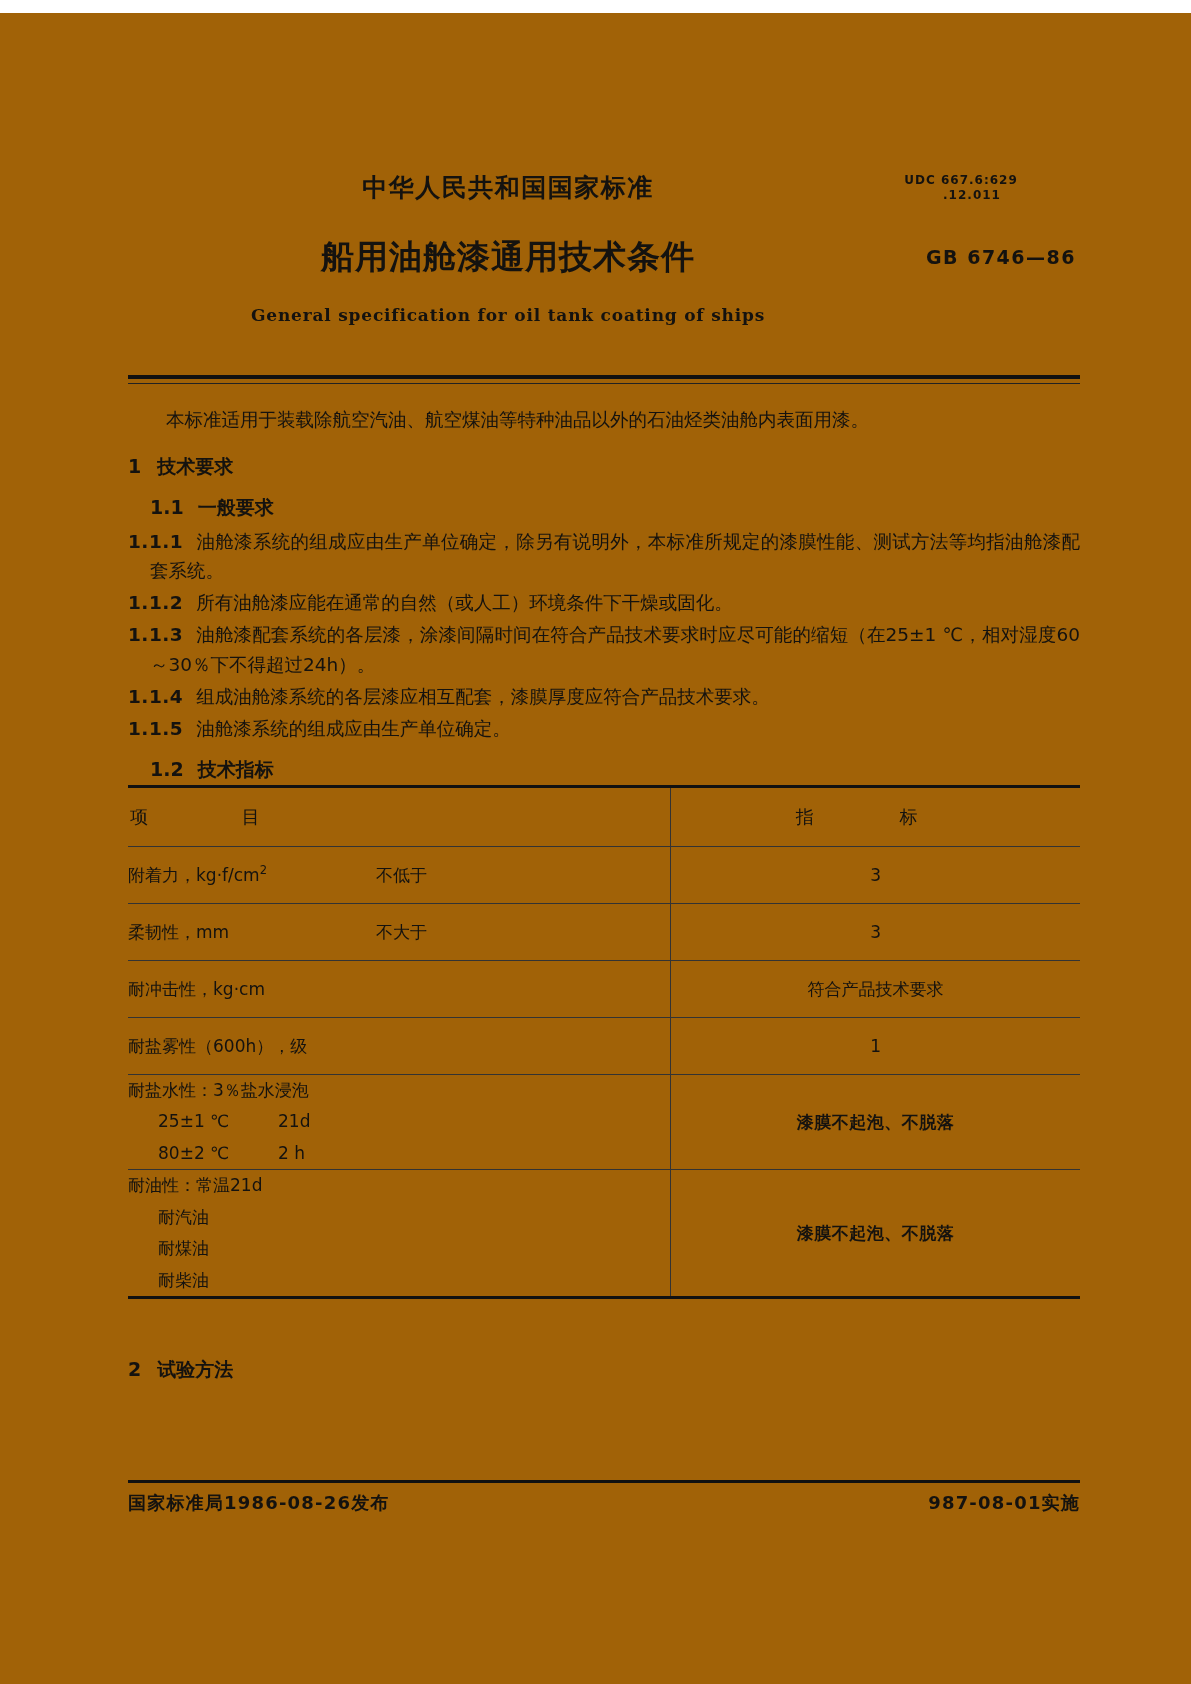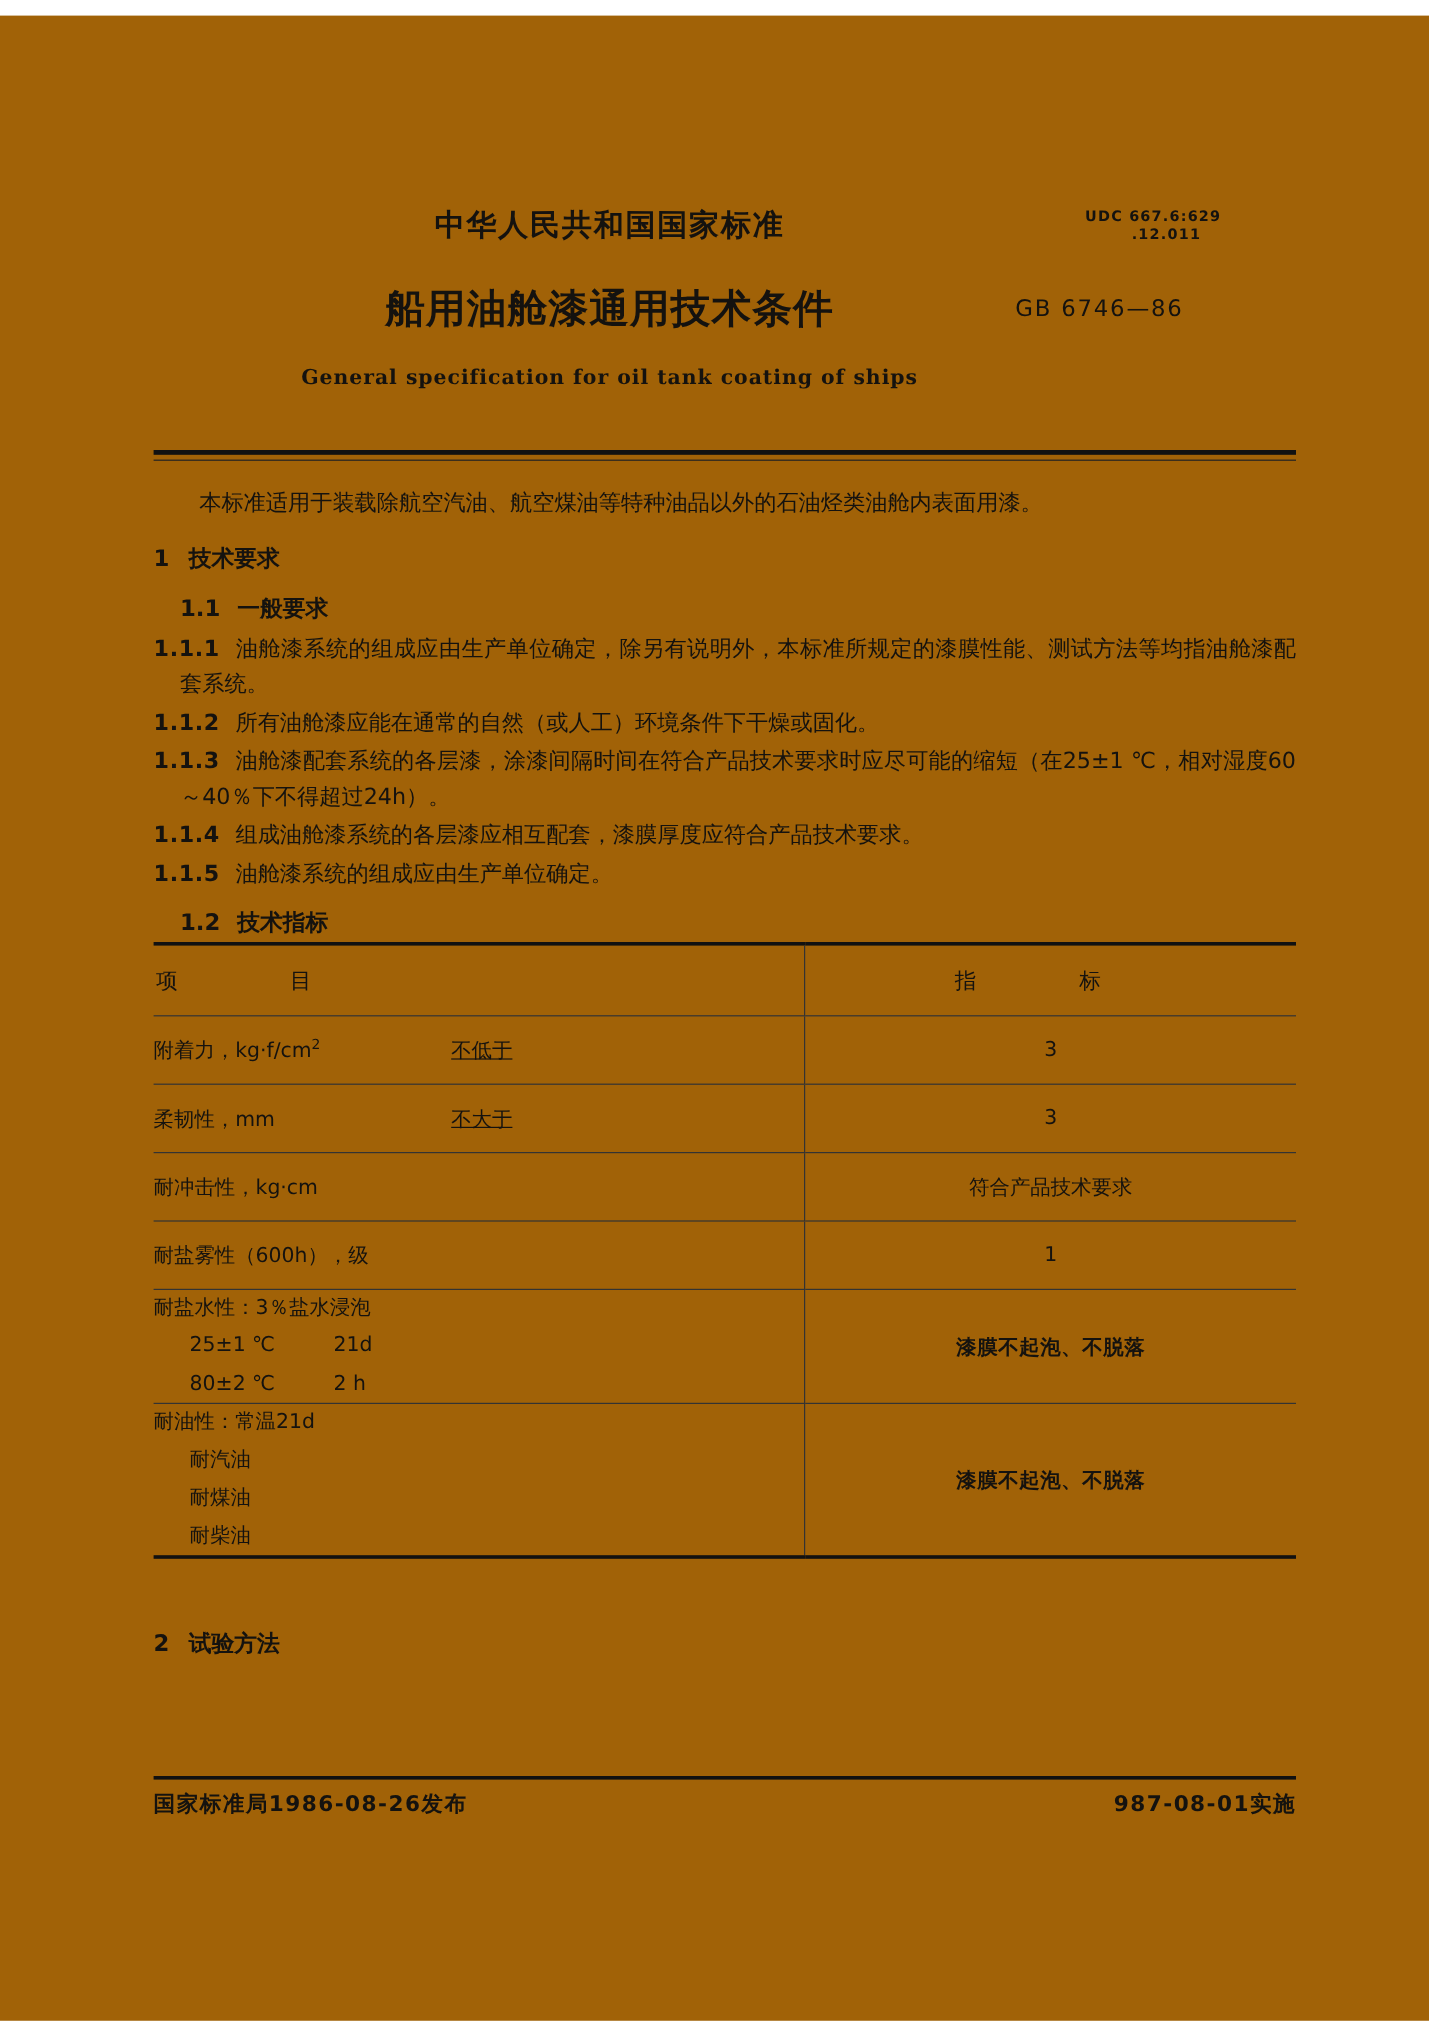--- a/index.html
+++ b/index.html
@@ -78,23 +78,23 @@
   .udc-line2 {
     display: block;
     text-align: center;
     padding-left: 22px;
   }
   .gb-code {
     position: absolute;
     right: 4px;
     top: 83px;
     width: 230px;
-    text-align: left;
+    text-align: right;
     font-size: 19px;
-    font-weight: normal;
+    font-weight: bold;
     letter-spacing: 1.5px;
   }
 
   
   .rule-thick {
     position: absolute;
     left: 128px;
     width: 952px;
     height: 4px;
     background: #111;
@@ -197,21 +197,21 @@
     font-size: 18px;
   }
   .wide-sp { letter-spacing: 44px; padding-left: 2px; }
   .wide-sp-2 { letter-spacing: 40px; padding-left: 2px; }
 
   .item-line {
     display: flex;
     align-items: baseline;
   }
   .item-name { min-width: 248px; display: inline-block; }
-  .item-qual { display: inline-block; text-decoration: underline; }
+  .item-qual { display: inline-block; }
 
   .multi-cell {
     padding: 12px 0 12px 108px;
     line-height: 1.85;
   }
   .multi-cell .lead { display: block; }
   .multi-cell .sub {
     display: block;
     padding-left: 30px;
   }
@@ -281,21 +281,21 @@
 
     <p class="clause">
       <span class="num">1.1.1</span><span class="clause-body">油舱漆系统的组成应由生产单位确定，除另有说明外，本标准所规定的漆膜性能、测试方法等均指油舱漆配套系统。</span>
     </p>
 
     <p class="clause">
       <span class="num">1.1.2</span><span class="clause-body">所有油舱漆应能在通常的自然（或人工）环境条件下干燥或固化。</span>
     </p>
 
     <p class="clause">
-      <span class="num">1.1.3</span><span class="clause-body">油舱漆配套系统的各层漆，涂漆间隔时间在符合产品技术要求时应尽可能的缩短（在25±1 ℃，相对湿度60～40％下不得超过24h）。</span>
+      <span class="num">1.1.3</span><span class="clause-body">油舱漆配套系统的各层漆，涂漆间隔时间在符合产品技术要求时应尽可能的缩短（在25±1 ℃，相对湿度60～30％下不得超过24h）。</span>
     </p>
 
     <p class="clause">
       <span class="num">1.1.4</span><span class="clause-body">组成油舱漆系统的各层漆应相互配套，漆膜厚度应符合产品技术要求。</span>
     </p>
 
     <p class="clause">
       <span class="num">1.1.5</span><span class="clause-body">油舱漆系统的组成应由生产单位确定。</span>
     </p>
 

